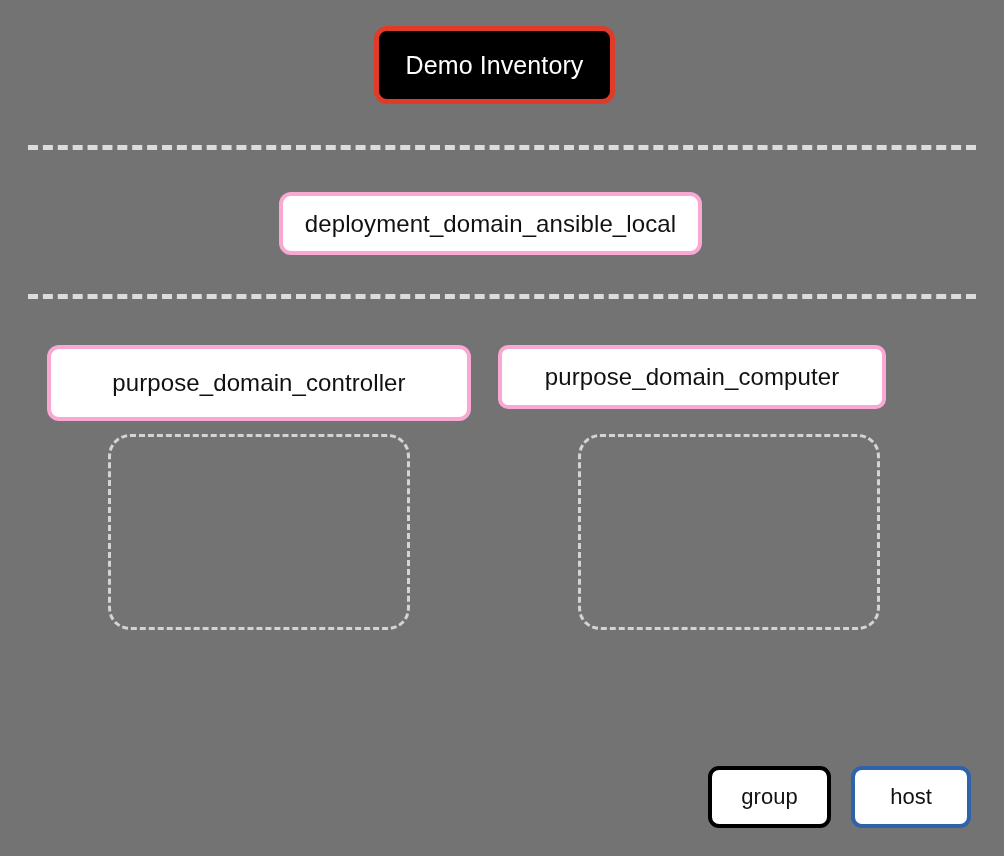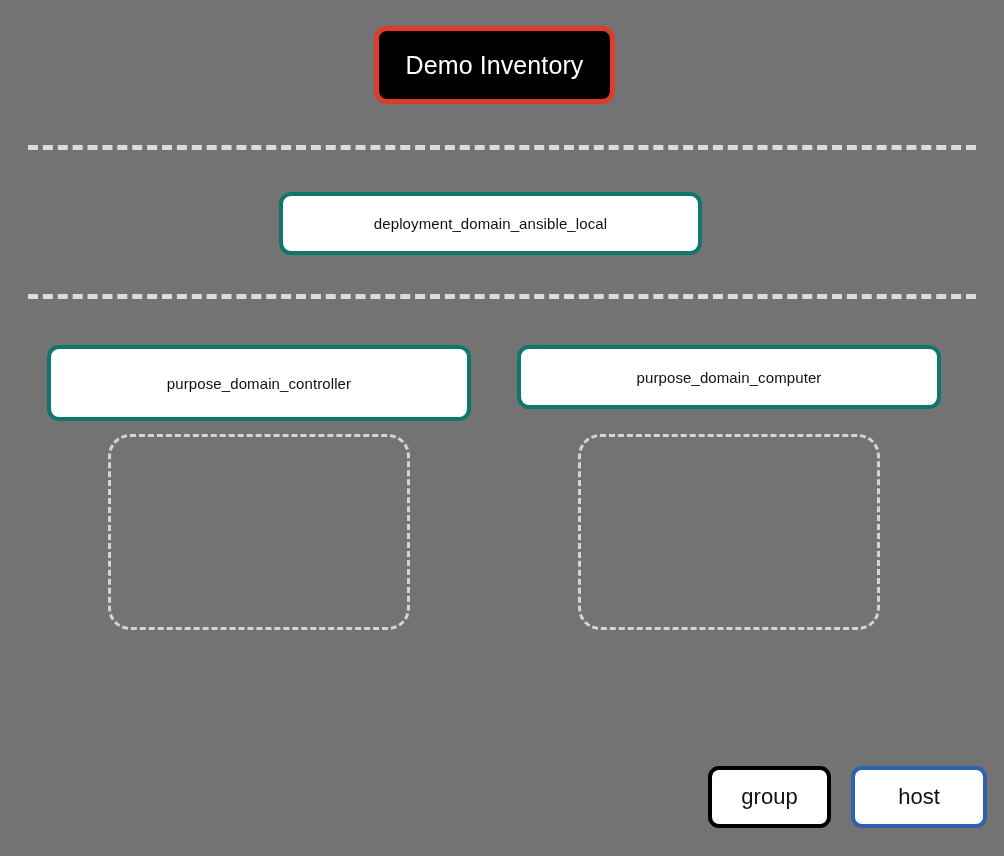--- a/index.html
+++ b/index.html
@@ -40,41 +40,42 @@
     height: 78px;
     background: #000000;
     color: #ffffff;
     border: 5px solid #e03a28;
     border-radius: 13px;
     font-size: 25px;
   }
 
   
   .node-group {
-    border: 4px solid #0f766e;
+    border: 4px solid #f9a8d4;
     border-radius: 12px;
-    font-size: 15px;
+    font-size: 24px;
   }
   .node-deployment {
     left: 279px;
     top: 192px;
     width: 423px;
     height: 63px;
   }
   .node-purpose-dc {
     left: 47px;
     top: 345px;
     width: 424px;
     height: 76px;
   }
   .node-purpose-comp {
-    left: 517px;
+    left: 498px;
     top: 345px;
-    width: 424px;
+    width: 388px;
     height: 64px;
+    border-radius: 10px;
   }
 
   
   .host-container {
     position: absolute;
     box-sizing: border-box;
     border: 3px dashed #d4d4d4;
     border-radius: 22px;
     background: transparent;
   }
@@ -125,21 +126,21 @@
     left: 0px;
     top: 0px;
     width: 123px;
     height: 62px;
     border: 4px solid #000000;
     border-radius: 11px;
   }
   .legend-host {
     left: 143px;
     top: 0px;
-    width: 136px;
+    width: 120px;
     height: 62px;
     border: 4px solid #2f62ab;
     border-radius: 11px;
   }
 </style>
 </head>
 <body>
 
 <div id="canvas">
 

